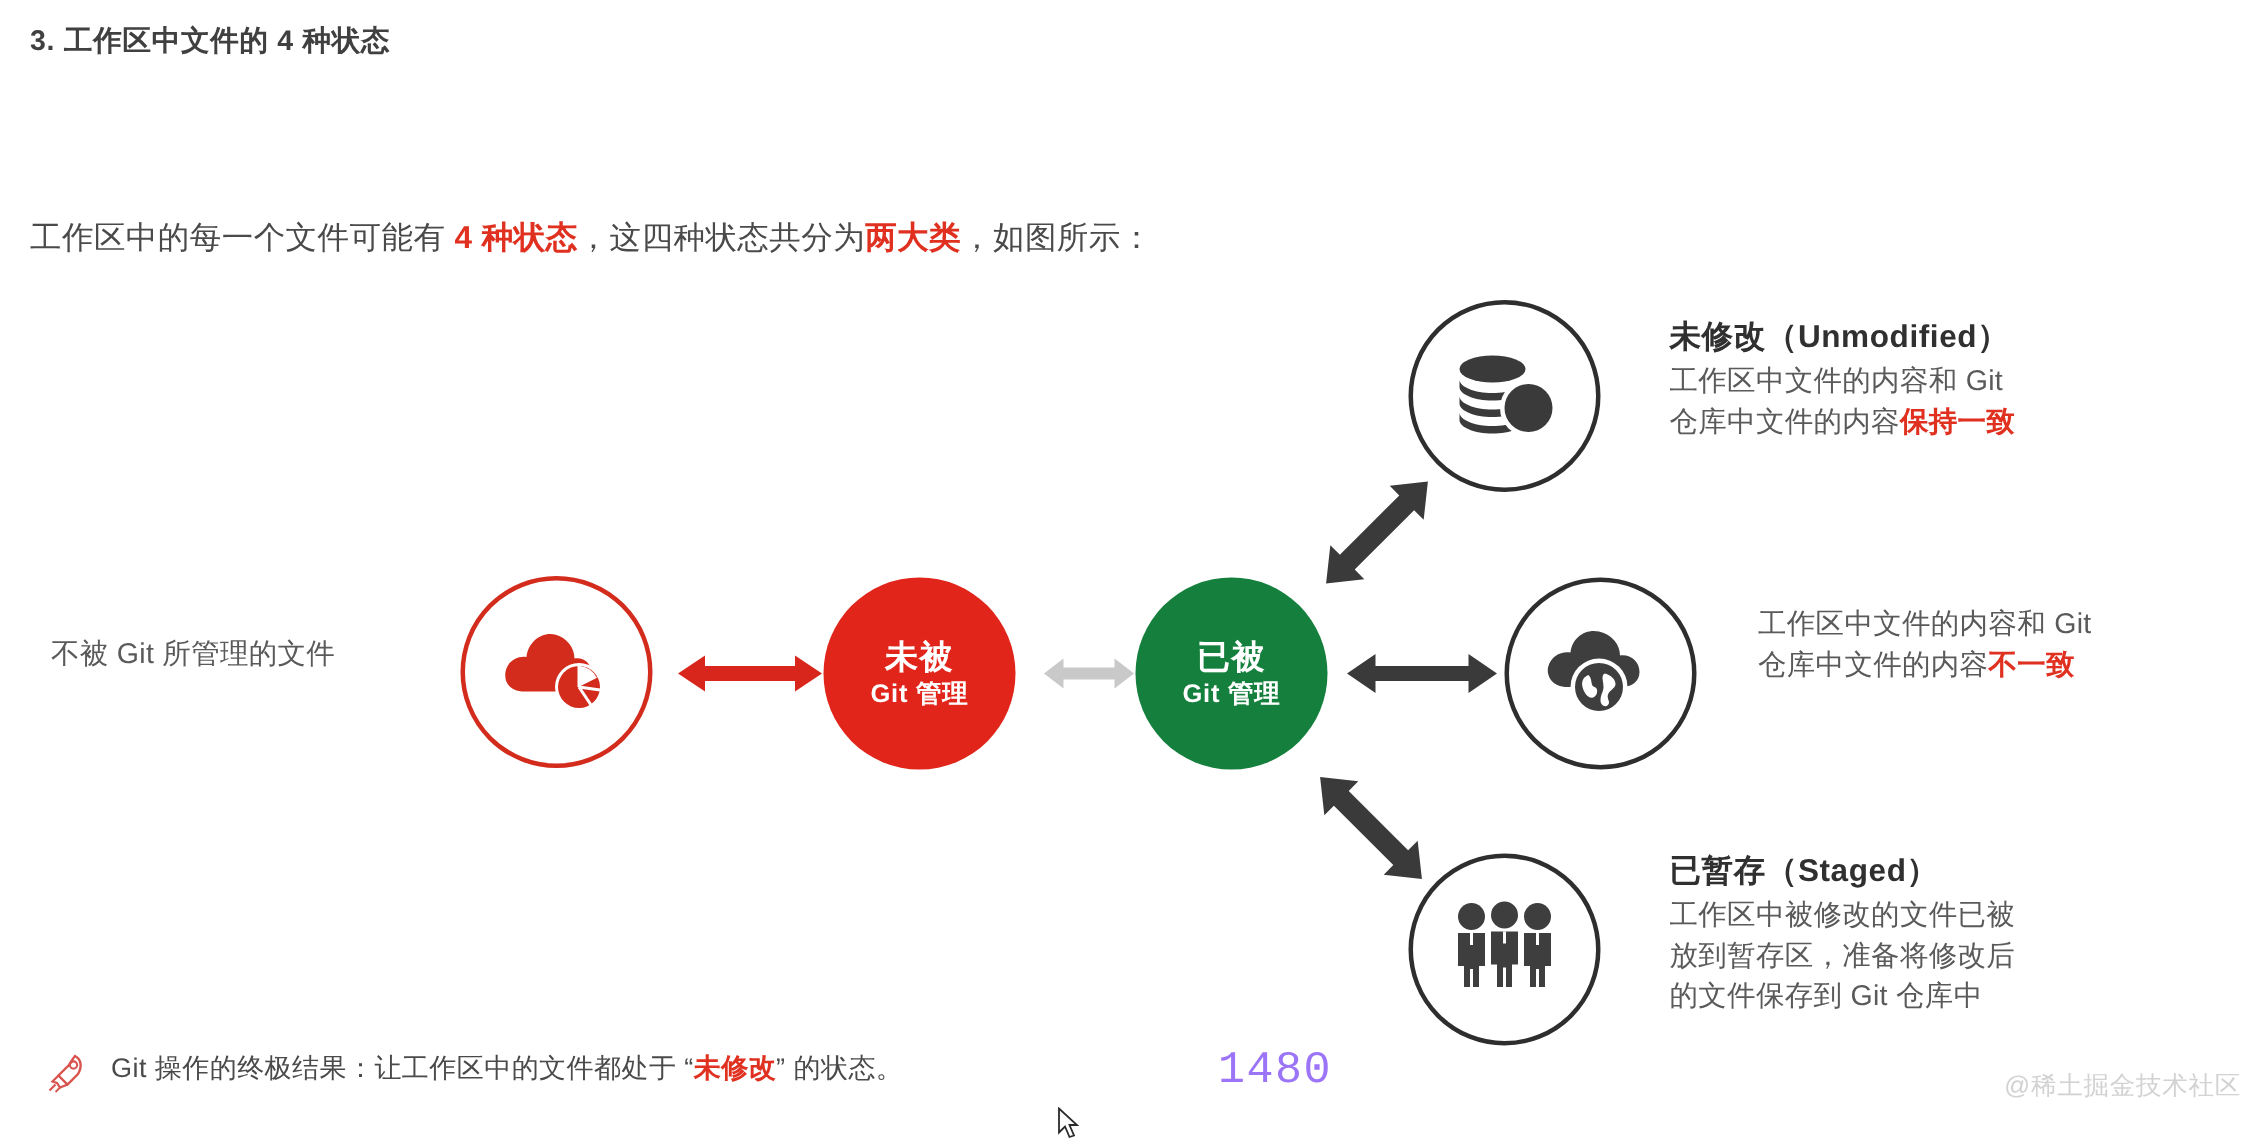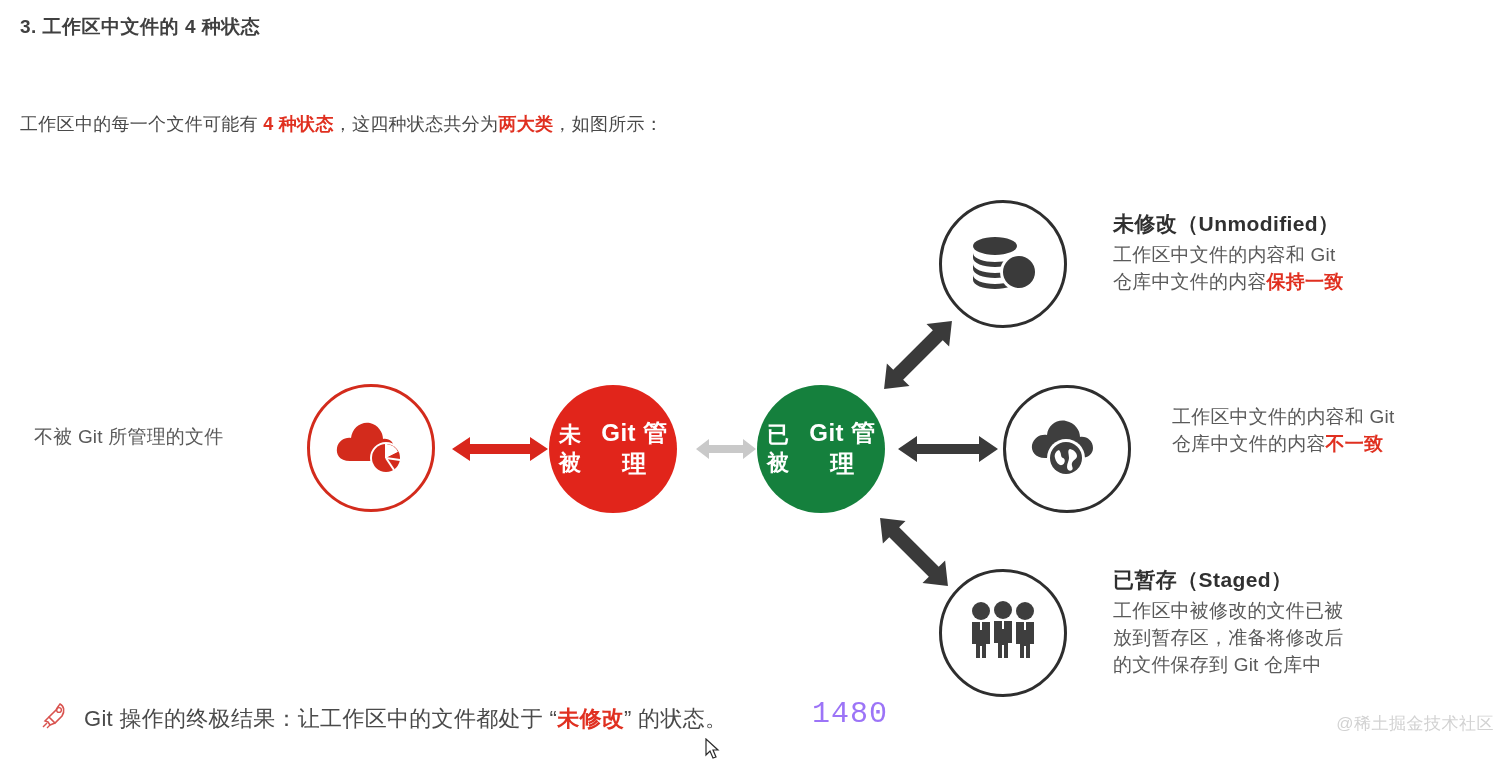--- a/index.html
+++ b/index.html
@@ -26,22 +26,22 @@
     font-weight: bold;
     color: #404040;
     letter-spacing: 0.5px;
     white-space: nowrap;
   }
 
   
   .intro {
     position: absolute;
     left: 20px;
-    top: 112px;
-    font-size: 18px;
+    top: 144px;
+    font-size: 21px;
     color: #4a4a4a;
     white-space: nowrap;
     letter-spacing: 0.3px;
   }
   .hl-red { color: #e03020; font-weight: bold; }
 
   
   .diagram { position: absolute; left: 0; top: 0; width: 1512px; height: 759px; }
 
   
@@ -53,31 +53,32 @@
     align-items: center;
     justify-content: center;
   }
   .ring-dark { border: 3px solid #2e2e2e; background: #fff; }
   .ring-red  { border: 3px solid #d32b1c; background: #fff; }
 
   .solid {
     position: absolute;
     border-radius: 50%;
     display: flex;
+    flex-direction: column;
     align-items: center;
     justify-content: center;
     color: #ffffff;
     font-weight: bold;
     line-height: 1.28;
     text-align: center;
   }
   .solid-red  { background: #e1251b; }
   .solid-dark { background: #15803d; }
   .solid .l1 { font-size: 22px; letter-spacing: 1px; }
-  .solid .l2 { font-size: 24px; letter-spacing: 0.5px; }
+  .solid .l2 { font-size: 17px; letter-spacing: 0.5px; }
 
   
   .label-block { position: absolute; }
   .label-title {
     font-size: 21px;
     font-weight: bold;
     color: #303030;
     white-space: nowrap;
     letter-spacing: 0.4px;
   }
@@ -91,28 +92,28 @@
   }
   .label-left { text-align: left; }
   .label-left .label-desc { padding-left: 12px; text-align: center; }
 
   
   .arrow { position: absolute; }
 
   
   .footer {
     position: absolute;
-    left: 40px;
+    left: 30px;
     top: 700px;
-    font-size: 22px;
+    font-size: 18px;
     color: #4a4a4a;
     white-space: nowrap;
     letter-spacing: 0.3px;
     display: flex;
-    align-items: flex-end;
+    align-items: flex-start;
     gap: 14px;
   }
   .footer .rocket { font-size: 24px; line-height: 1; color: #d9534f; }
   .footer .quote-red { color: #e03020; font-weight: bold; }
 
   .watermark-center {
     position: absolute;
     left: 812px;
     top: 697px;
     font-size: 30px;

